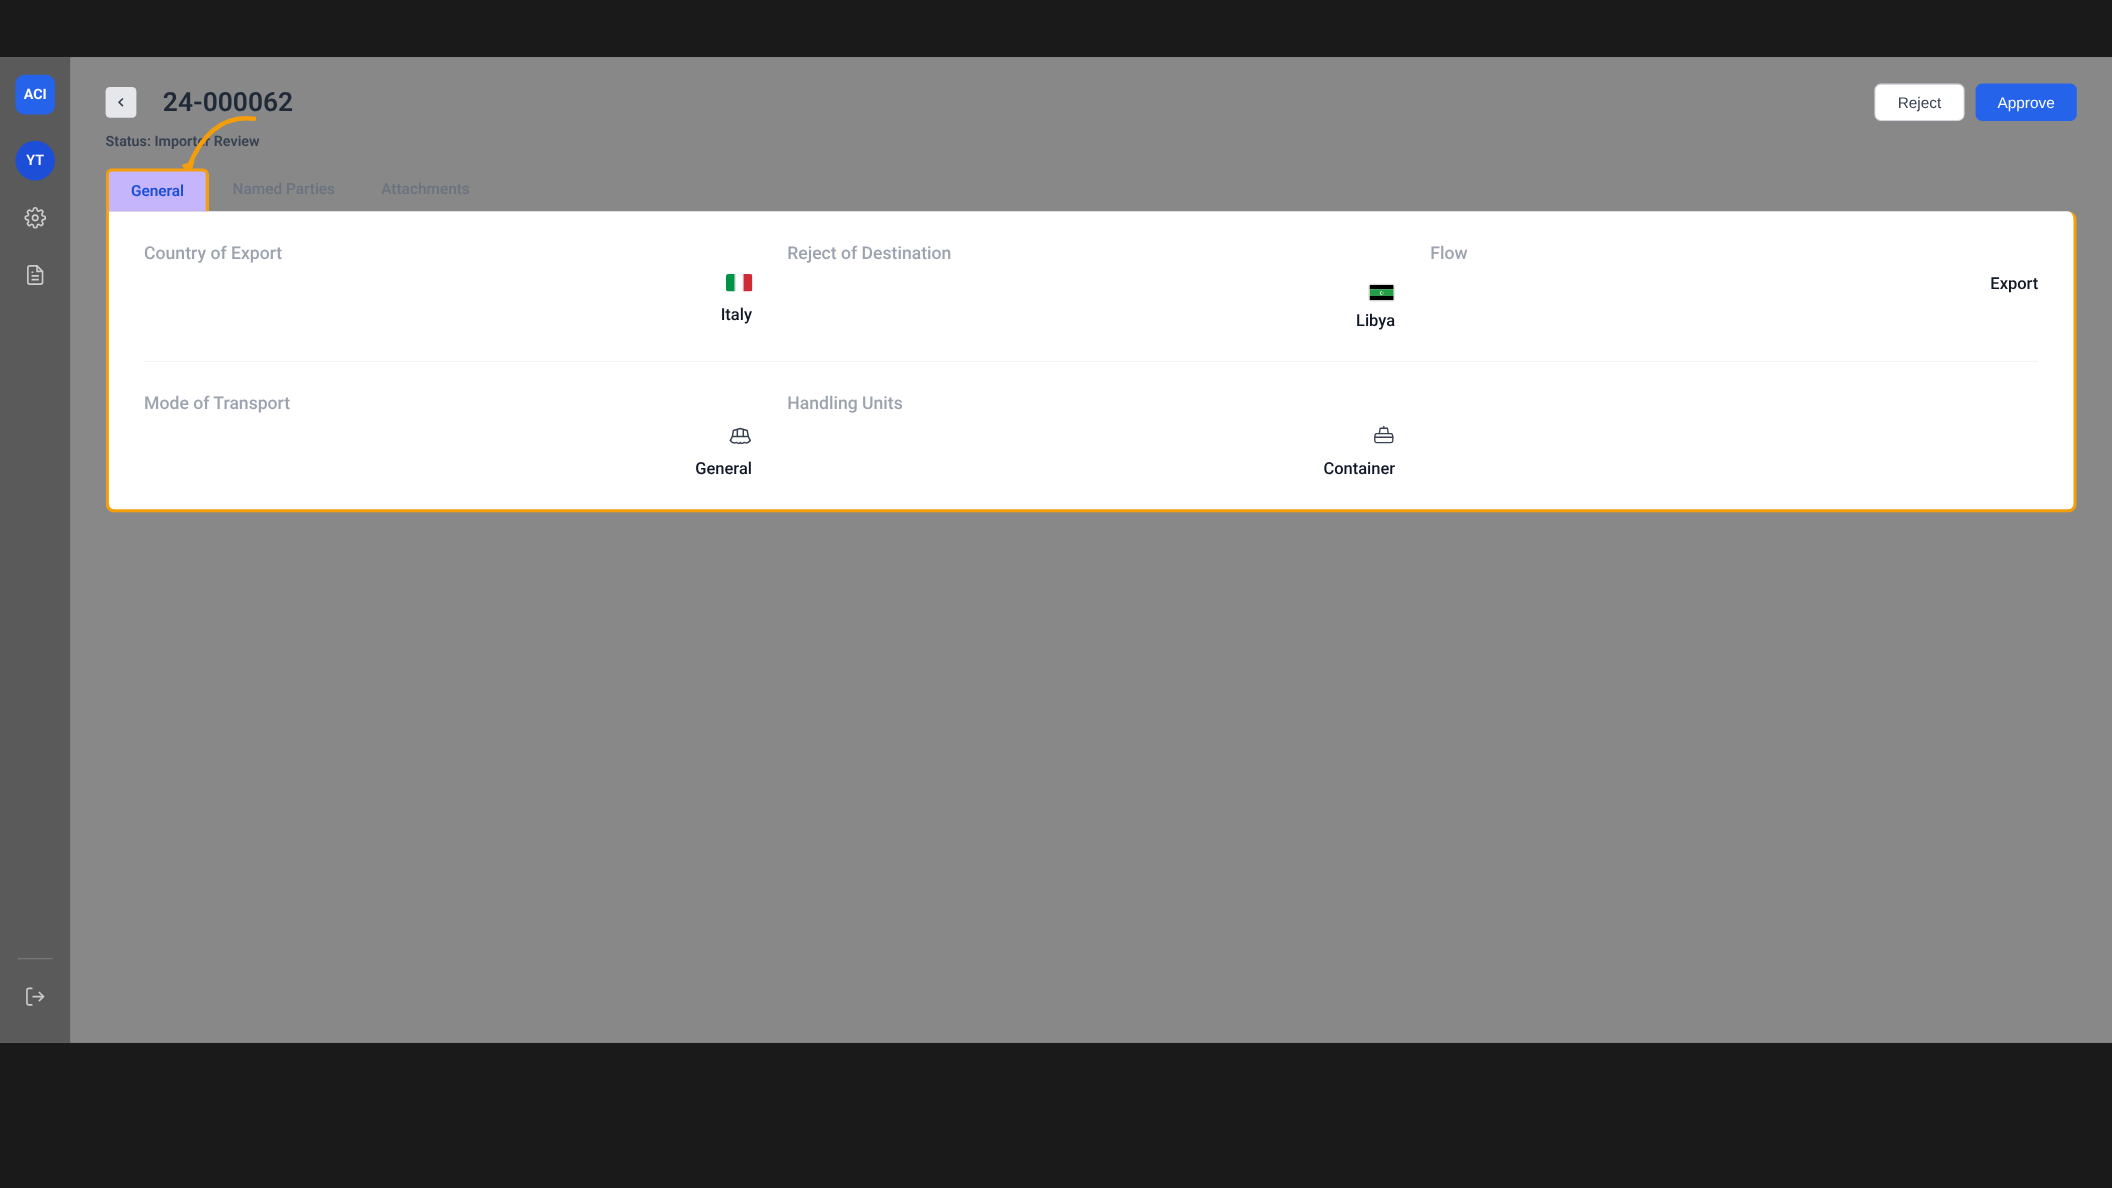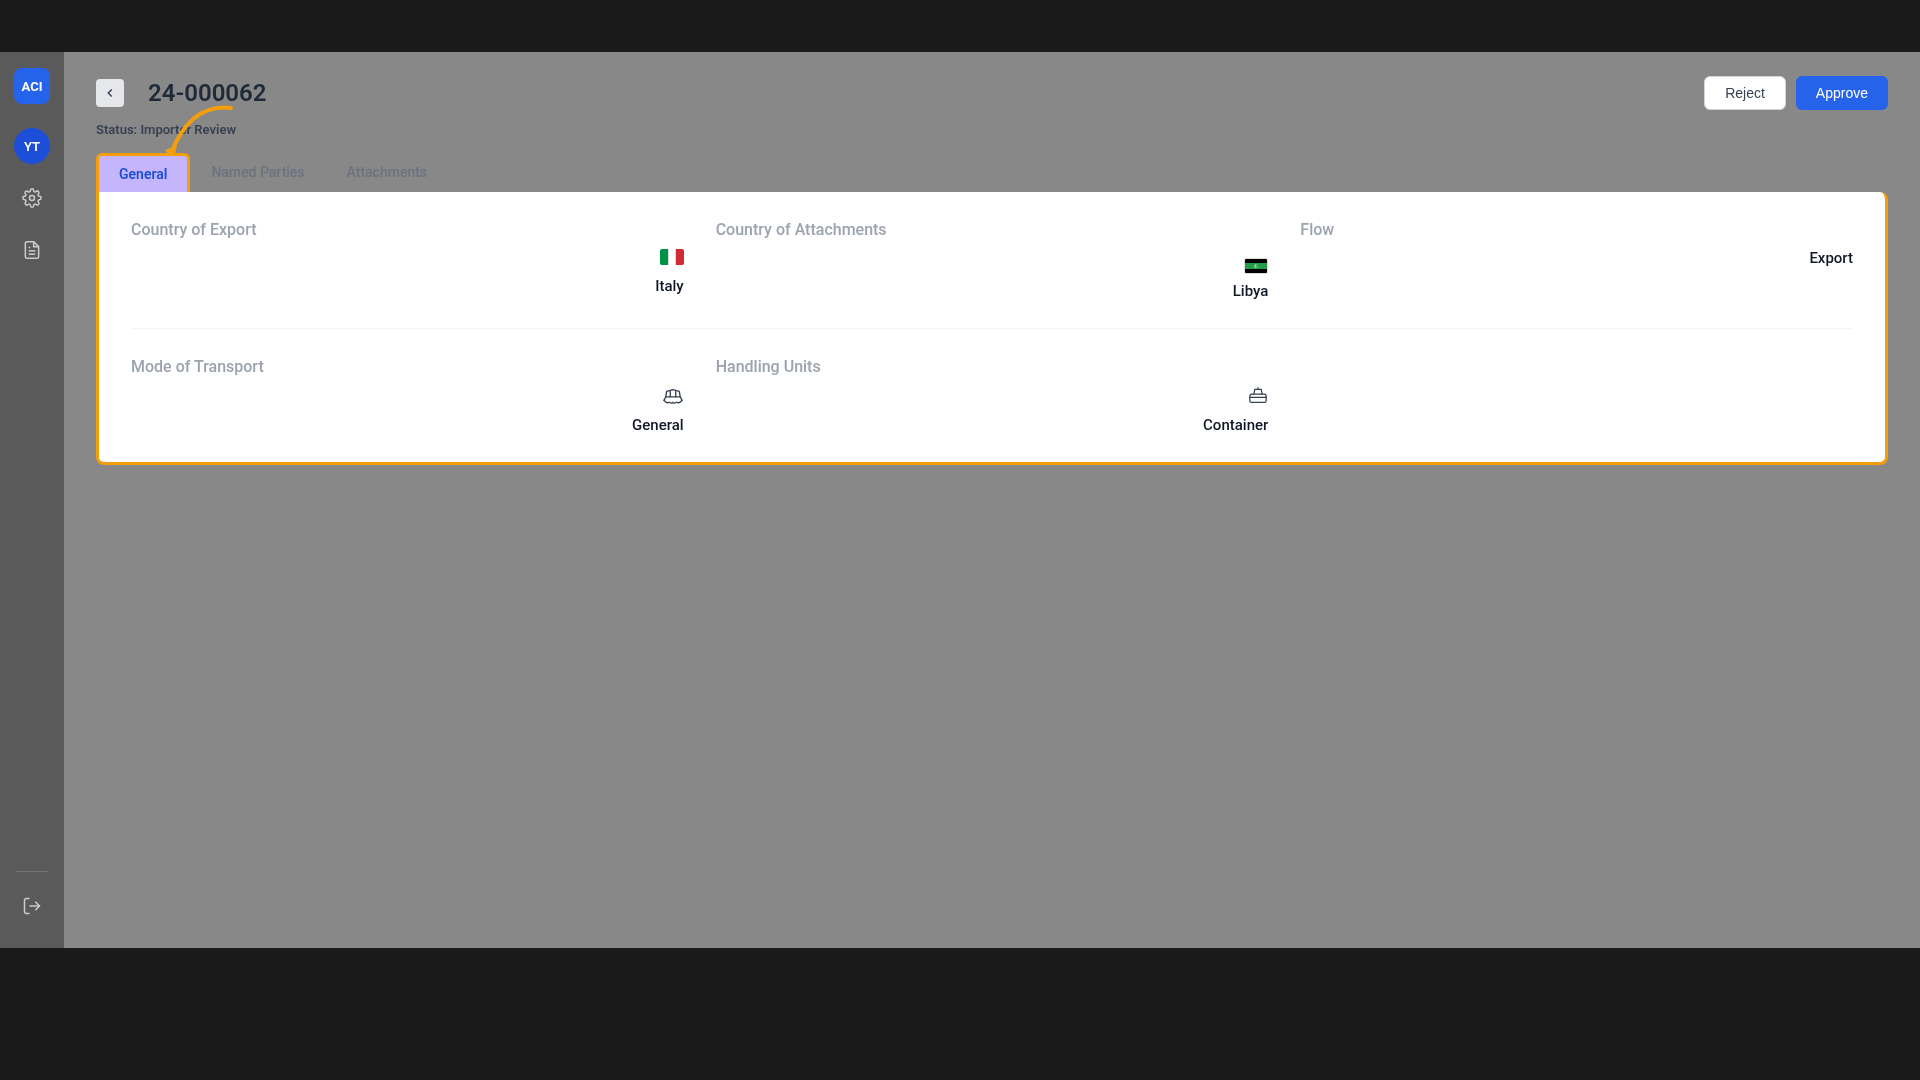--- a/index.html
+++ b/index.html
@@ -354,21 +354,21 @@
                   <span class="flag-italy-green"></span>
                   <span class="flag-italy-white"></span>
                   <span class="flag-italy-red"></span>
                 </span>
               </span>
               <span>Italy</span>
             </div>
           </div>
 
           <div class="info-section">
-            <div class="info-label">Country of Attachments</div>
+            <div class="info-label">Reject of Destination</div>
             <div class="info-value">
               <span>
                 <span class="flag-libya-wrapper">
                   <span class="fl-top"></span>
                   <span class="fl-mid">
                       <span style="color:white; font-size:5px;">☪</span>
                     </span>
                   <span class="fl-bot"></span>
                 </span>
               </span>

